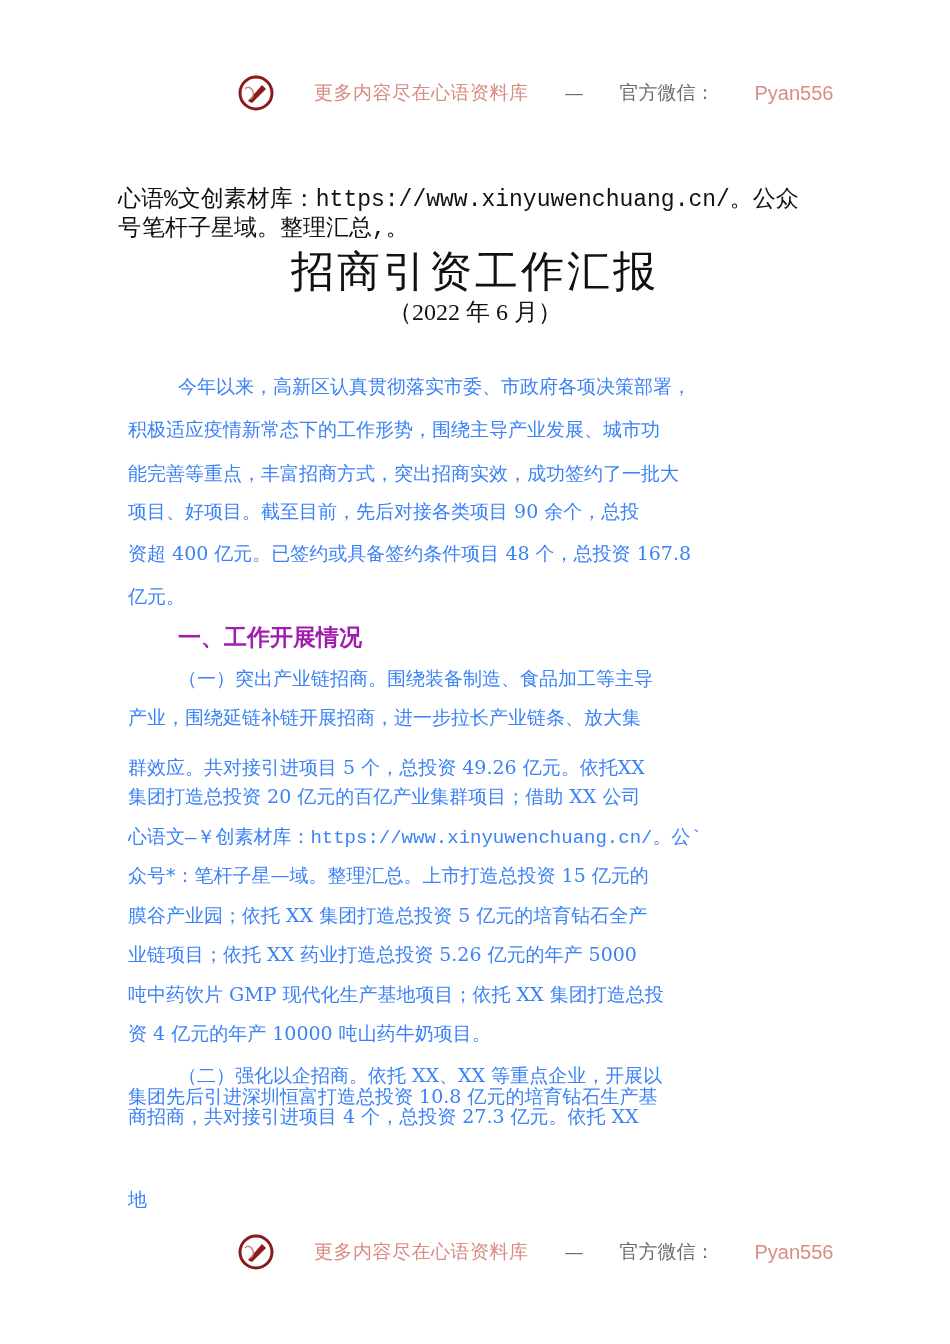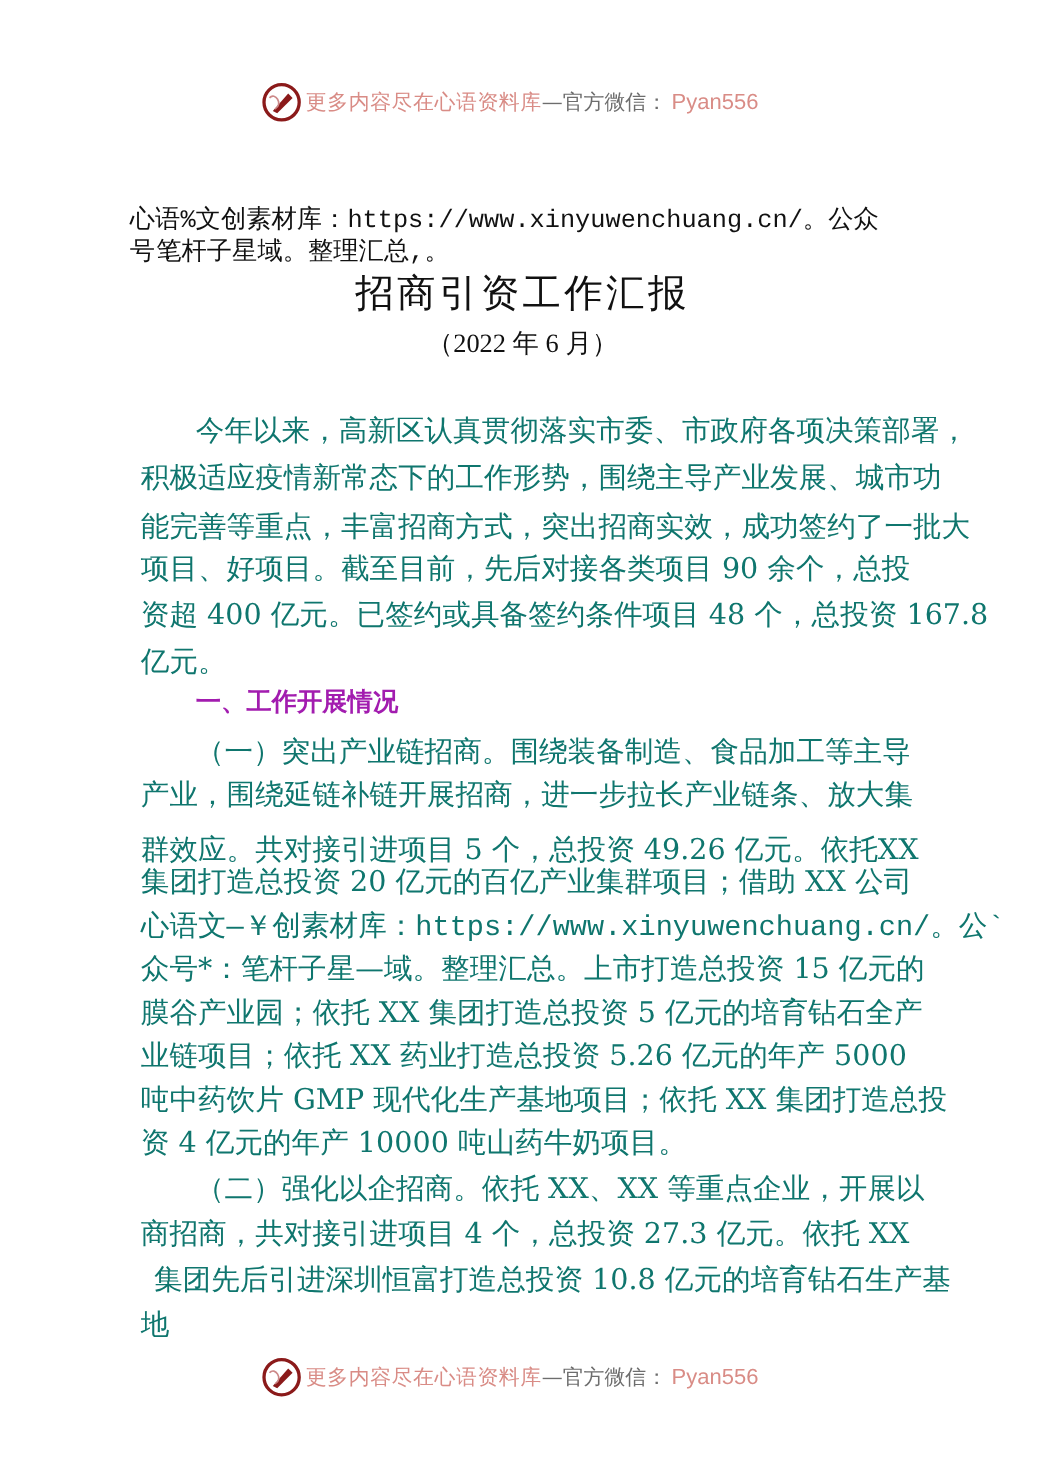--- a/index.html
+++ b/index.html
@@ -1,45 +1,45 @@
 <!DOCTYPE html>
 <html><head>
   <meta charset="utf-8">
   <style>
     html, body { margin: 0; padding: 0; background: #ffffff; }
     body { width: 950px; height: 1344px; position: relative; overflow: hidden; color: #111; }
     .banner {
       position: absolute; left: 238px; height: 40px; width: 500px;
       display: flex; align-items: center;
-      font-family: "DejaVu Serif", serif; font-size: 19px; white-space: nowrap;
+      font-family: "DejaVu Serif", serif; font-size: 19px; white-space: nowrap; gap: 36px;
     }
     .banner.top { top: 73px; }
     .banner.bottom { top: 1232px; }
     .banner .logo { width: 36px; height: 36px; margin-right: 4px; flex: none; }
     .banner .pink { color: #d98c86; letter-spacing: 0.5px; }
     .banner .gray { color: #6d6d6d; }
     .banner .handle { color: #d98c86; font-family: "Liberation Sans", sans-serif; font-size: 20px; margin-left: 4px; }
     .watermark-line {
       position: absolute; left: 118px; width: 720px;
       font-family: "Liberation Mono", "DejaVu Sans Mono", monospace;
       font-size: 23px; line-height: 29px; color: #111;
     }
     .title {
       position: absolute; left: 0; width: 950px; text-align: center;
-      top: 243px; font-family: "DejaVu Serif", serif; font-size: 35px; letter-spacing: 3px; color: #111;
+      top: 243px; font-family: "DejaVu Serif", serif; font-size: 43px; letter-spacing: 3px; color: #111;
     }
     .subtitle {
       position: absolute; left: 0; width: 950px; text-align: center;
       top: 296px; font-family: "Liberation Serif", serif; font-size: 24px; color: #111;
     }
     .heading1 {
       position: absolute; left: 178px; top: 622px;
       font-family: "DejaVu Sans", sans-serif; font-weight: bold; font-size: 23px; color: #a21caf;
     }
-    .line { position: absolute; left: 128px; white-space: nowrap; font-size: 26px; color: #0f766e; }
+    .line { position: absolute; left: 128px; white-space: nowrap; font-size: 19px; color: #3b82f6; }
     .serif { font-family: "DejaVu Serif", "Liberation Serif", serif; }
     .mono { font-family: "Liberation Mono", "DejaVu Sans Mono", monospace; }
     .indent { left: 178px; }
   </style>
 </head>
 <body>
 
 <div class="banner top">
   <svg class="logo" viewBox="0 0 36 36">
     <circle cx="18" cy="18" r="16" fill="none" stroke="#8b1a1a" stroke-width="3"></circle>
@@ -73,21 +73,21 @@
 <div class="line serif" style="top:784px;">集团打造总投资  20  亿元的百亿产业集群项目；借助  XX  公司</div>
 <div class="line mono" style="top:824px;">心语文—￥创素材库：https://www.xinyuwenchuang.cn/。公`</div>
 <div class="line serif" style="top:863px;">众号*：笔杆子星—域。整理汇总。上市打造总投资  15  亿元的</div>
 <div class="line serif" style="top:903px;">膜谷产业园；依托  XX  集团打造总投资  5  亿元的培育钻石全产</div>
 <div class="line serif" style="top:942px;">业链项目；依托  XX  药业打造总投资  5.26  亿元的年产  5000</div>
 <div class="line serif" style="top:982px;">吨中药饮片  GMP  现代化生产基地项目；依托  XX  集团打造总投</div>
 <div class="line serif" style="top:1021px;">资  4  亿元的年产  10000  吨山药牛奶项目。</div>
 
 <div class="line serif indent" style="top:1063px;">（二）强化以企招商。依托  XX、XX 等重点企业，开展以</div>
 <div class="line serif" style="top:1104px;">商招商，共对接引进项目  4 个，总投资  27.3 亿元。依托  XX</div>
-<div class="line serif" style="top:1146px;margin-left:12px;">集团先后引进深圳恒富打造总投资  10.8 亿元的培育钻石生产基</div>
+<div class="line serif" style="top:1084px;">集团先后引进深圳恒富打造总投资  10.8 亿元的培育钻石生产基</div>
 <div class="line serif" style="top:1187px;">地</div>
 
 <div class="banner bottom">
   <svg class="logo" viewBox="0 0 36 36">
     <circle cx="18" cy="18" r="16" fill="none" stroke="#8b1a1a" stroke-width="3"></circle>
     <path d="M10 26 L24 10 L28 14 L14 28 Z" fill="#8b1a1a"></path>
     <path d="M7 14 C12 8, 20 20, 12 24" fill="none" stroke="#c88" stroke-width="1.5"></path>
   </svg>
   <span class="pink">更多内容尽在心语资料库</span>
   <span class="gray">—</span>

